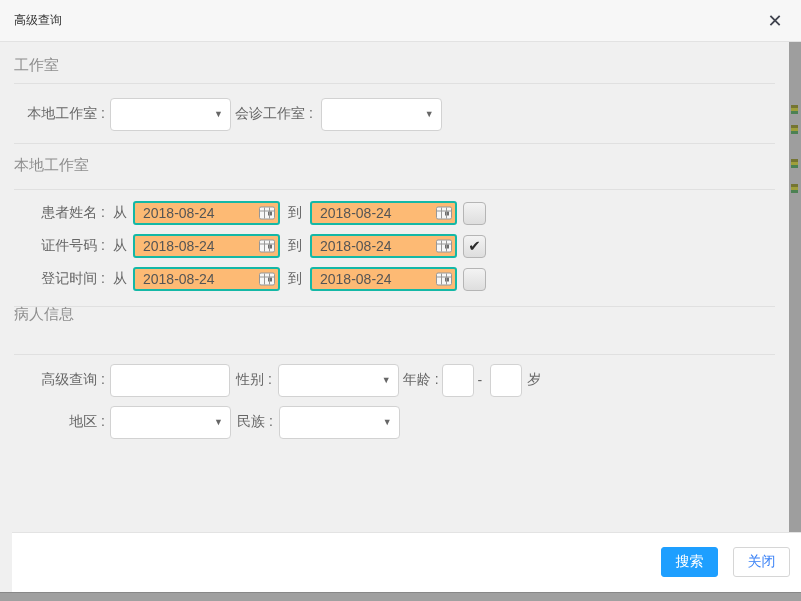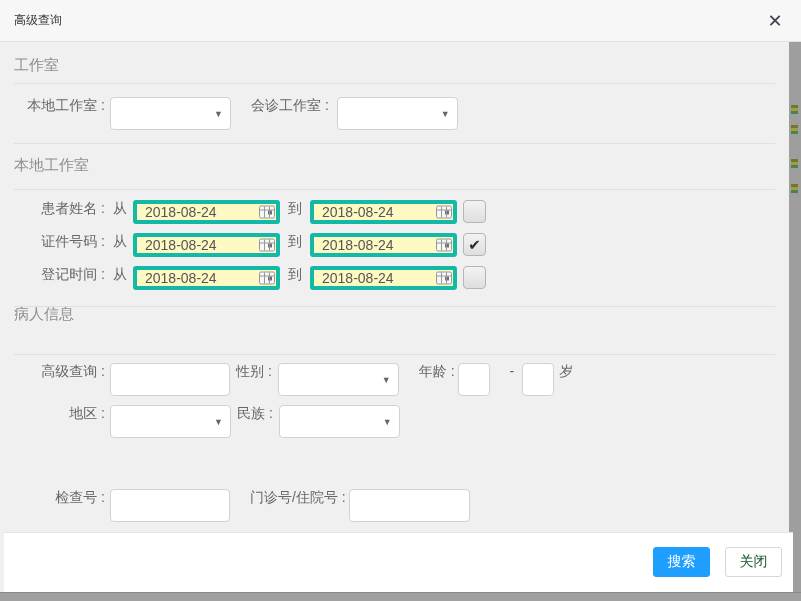--- a/index.html
+++ b/index.html
@@ -37,41 +37,41 @@
   .title { font-size:12px; color:#333; }
   .close-btn {
     position:absolute; right:14px; top:9px; width:24px; height:24px;
     font-size:18px; color:#40434e; text-align:center; line-height:24px;
     cursor:pointer;
   }
 
   .sec-header { position:absolute; left:14px; font-size:15px; color:#8e8e8e; line-height:20px; }
   .divider { position:absolute; left:14px; right:14px; height:1px; background:#e0e0e0; }
 
-  .row { position:absolute; left:0; width:789px; display:flex; align-items:flex-start; }
+  .row { position:absolute; left:0; width:789px; display:flex; align-items:center; }
   .lbl { flex:0 0 105px; width:105px; text-align:right; font-size:14px; color:#666; white-space:nowrap; }
   .mid-lbl { font-size:14px; color:#666; white-space:nowrap; }
 
   .sel {
     position:relative; height:33px; background:#fff;
     border:1px solid #d2d2d2; border-radius:4px; cursor:pointer;
   }
   .sel .arrow { position:absolute; right:7px; top:50%; transform:translateY(-50%); font-size:9px; color:#666; }
   .w120 { width:121px; }
 
   .txt {
     height:33px; background:#fff; border:1px solid #d2d2d2; border-radius:4px;
     font-size:14px; color:#555; padding:0 8px; outline:none;
     font-family:"Liberation Sans","DejaVu Sans",sans-serif;
   }
   .small { width:32px; padding:0 4px; }
 
   .date-wrap { position:relative; }
   .date-input {
-    width:147px; height:24px; background:#fef9c3; border:4px solid #14b8a6; border-radius:3px;
+    width:147px; height:24px; background:#fdba74; border:2px solid #14b8a6; border-radius:3px;
     font-size:14px; color:#555; padding:0 34px 0 8px; outline:none;
     font-family:"Liberation Sans","DejaVu Sans",sans-serif;
   }
   .cal-icon {
     position:absolute; right:5px; top:50%; transform:translateY(-50%);
     width:16px; height:13px; border:1px solid #979797; border-radius:2px;
     background:
       linear-gradient(#979797,#979797) 0 3px / 100% 1px no-repeat,
       linear-gradient(#979797,#979797) 4px 0 / 1px 100% no-repeat,
       linear-gradient(#979797,#979797) 9px 0 / 1px 100% no-repeat,
@@ -79,34 +79,34 @@
       #f7f7f7;
   }
   .cb {
     width:23px; height:23px; border:1px solid #b5b5b5; border-radius:4px;
     background:linear-gradient(#f3f3f3,#dedede); cursor:pointer;
     display:flex; align-items:center; justify-content:center;
     font-size:15px; font-weight:bold; color:#2b2b2b;
   }
 
   .footer {
-    position:absolute; left:4px; top:532px; width:789px; height:60px;
+    position:absolute; left:12px; top:532px; width:789px; height:60px;
     background:#fff; border-top:1px solid #e3e3e3; z-index:3;
     display:flex; justify-content:flex-end; align-items:flex-start;
     padding:14px 11px 0 0; gap:15px;
   }
   .btn {
     width:57px; height:30px; border-radius:3px; font-size:14px; cursor:pointer;
     display:flex; align-items:center; justify-content:center;
     font-family:"Liberation Sans","DejaVu Sans",sans-serif;
   }
   .btn-primary { background:#1e9fff; color:#fff; border:1px solid #1e9fff; }
-  .btn-default { background:#fff; color:#14532d; border:1px solid #d6d6d6;font-family:Liberation Mono, monospace; }
-
-  .ml4{margin-left:20px}.ml5{margin-left:5px}.ml6{margin-left:6px}.ml8{margin-left:8px}.ml3{margin-left:3px}
+  .btn-default { background:#fff; color:#3b82f6; border:1px solid #d6d6d6;font-family:Liberation Mono, monospace; }
+
+  .ml4{margin-left:4px}.ml5{margin-left:5px}.ml6{margin-left:6px}.ml8{margin-left:8px}.ml3{margin-left:3px}
 </style>
 </head>
 <body>
 
 <div class="strip-right">
   <span class="speck" style="top:64px">
       <i class="a"></i>
       <i class="b"></i>
       <i class="c"></i>
     </span>
@@ -216,26 +216,20 @@
     <div class="sel w120 ml5">
       <span class="arrow">▼</span>
     </div>
     <span class="mid-lbl ml6">民族 :</span>
     <div class="sel w120 ml6">
       <span class="arrow">▼</span>
     </div>
   </div>
 
 
-  <div class="row" style="top:489px;height:34px">
-    <span class="lbl">检查号 :</span>
-    <input class="txt ml5" style="width: 120px;">
-    <span class="mid-lbl ml4">门诊号/住院号 :</span>
-    <input class="txt ml3" style="width: 121px;">
-  </div>
 
   <div class="footer">
     <div class="btn btn-primary">搜索</div>
     <div class="btn btn-default">关闭</div>
   </div>
 </div>
 
 <div class="titlebar">
   <span class="title">高级查询</span>
 </div>

